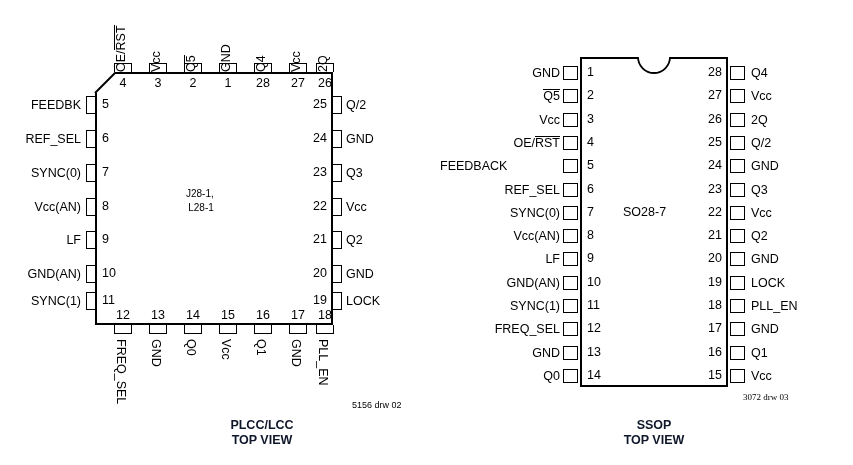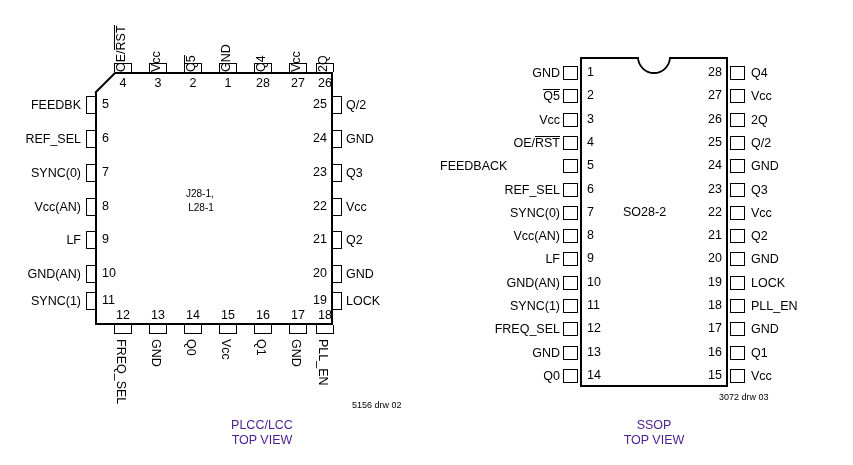--- a/index.html
+++ b/index.html
@@ -152,23 +152,23 @@
     color: #000;
     white-space: nowrap;
   }
 
   
   .caption {
     position: absolute;
     font-size: 12.5px;
     line-height: 15px;
     text-align: center;
-    color: #4c1d95;
+    color: #0f172a;
     white-space: pre-line;
-    font-weight: normal;
+    font-weight: bold;
   }
   .drw {
     position: absolute;
     font-size: 9px;
     color: #000;
     white-space: nowrap;
   }
 </style>
 </head>
 <body>
@@ -375,21 +375,21 @@
         <div class="pin-num" style="left: 698px; top: 322.3px; width: 24px; text-align: right;">17</div>
         <div class="lbl" style="left: 751px; top: 322.3px;"><span>GND</span></div>
         <div class="ssop-pad" style="left: 730px; top: 345.6px;"></div>
         <div class="pin-num" style="left: 698px; top: 345.6px; width: 24px; text-align: right;">16</div>
         <div class="lbl" style="left: 751px; top: 345.6px;"><span>Q1</span></div>
         <div class="ssop-pad" style="left: 730px; top: 368.9px;"></div>
         <div class="pin-num" style="left: 698px; top: 368.9px; width: 24px; text-align: right;">15</div>
         <div class="lbl" style="left: 751px; top: 368.9px;"><span>Vcc</span></div>
       </div>
 
-    <div id="ssop-center">SO28-2</div>
+    <div id="ssop-center">SO28-7</div>
 
     <div class="caption" style="left:654px; top:418px; width:200px; margin-left:-100px;">SSOP
 TOP VIEW</div>
 
-    <div class="drw" style="left:719px; top:392px;">3072 drw 03</div>
+    <div class="drw" style="left:743px; top:392px;font-family:Liberation Serif, serif;">3072 drw 03</div>
   </div>
 
 </div>
 
 </body></html>

